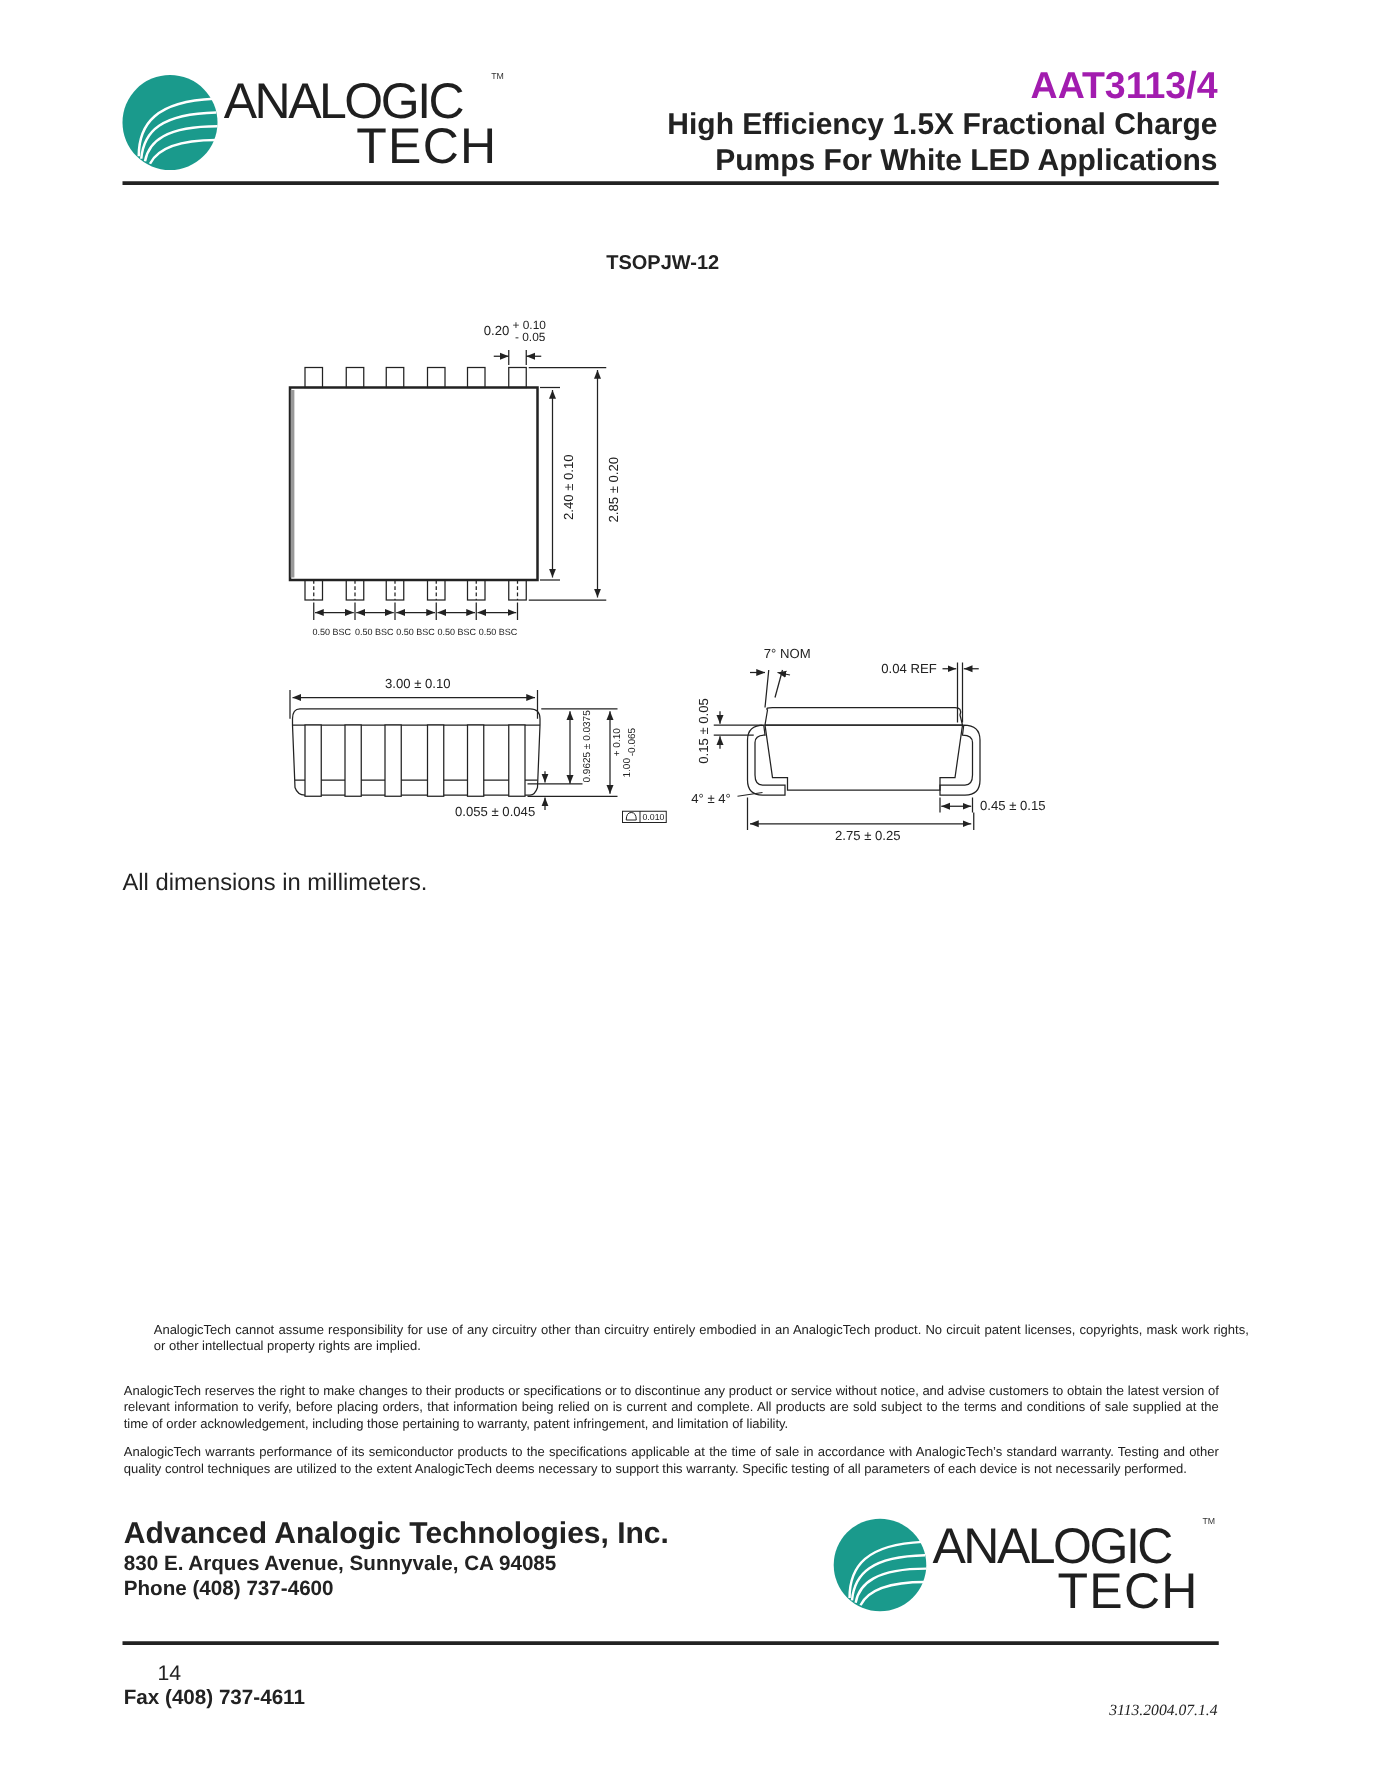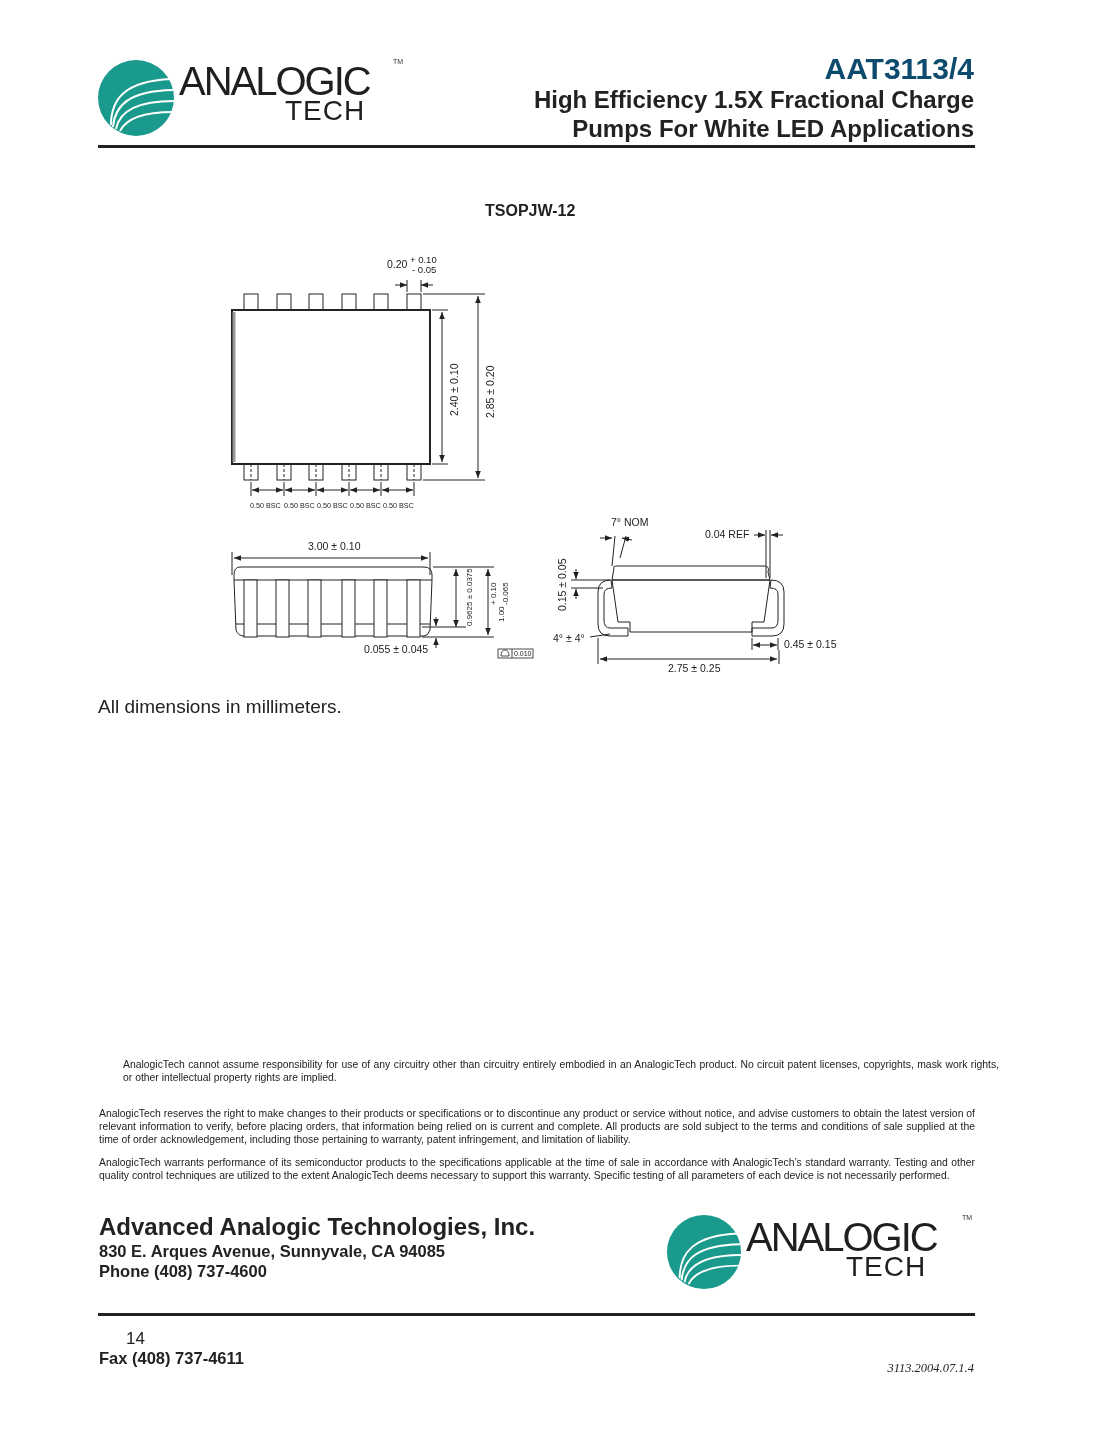--- a/index.html
+++ b/index.html
@@ -1,21 +1,21 @@
 <!DOCTYPE html>
 <html><head>
 <meta charset="utf-8">
 <style>
   html, body { margin:0; padding:0; background:#ffffff; }
   body { width:1105px; height:1430px; position:relative; overflow:hidden; font-family:"Liberation Sans", sans-serif; color:#222; }
   .abs { position:absolute; }
   .logo-text-1 { font-family:"Liberation Sans", sans-serif; font-size:40px; letter-spacing:-2px; color:#1f1f1f; line-height:1; }
-  .logo-text-2 { font-family:"Liberation Sans", sans-serif; font-size:28px; font-weight:300; color:#1f1f1f; line-height:1; letter-spacing:1px; }
+  .logo-text-2 { font-family:"Liberation Sans", sans-serif; font-size:40px; font-weight:300; color:#1f1f1f; line-height:1; letter-spacing:1px; }
   .tm { font-size:7px; color:#333; }
-  .part-no { font-weight:bold; font-size:30px; color:#0c4a6e; text-align:right; right:131px; top:54px; line-height:1; }
+  .part-no { font-weight:bold; font-size:30px; color:#a21caf; text-align:right; right:131px; top:54px; line-height:1; }
   .subtitle { font-weight:bold; font-size:24px; color:#222; text-align:right; right:131px; line-height:1.2; }
   .rule { background:#222; height:3px; }
   .pkg-title { font-weight:bold; font-size:16px; left:485px; top:202px; }
   .note { font-size:19px; left:98px; top:696px; }
   .legal { font-size:10.4px; line-height:13px; color:#222; text-align:justify; left:99px; width:876px; }
   .company { font-weight:bold; font-size:24px; left:99px; top:1213px; }
   .addr { font-weight:bold; font-size:16.5px; left:99px; line-height:20px; }
   .pageno { font-size:17px; left:99px; top:1329px;margin-left:27px; }
   .docid { font-family:"Liberation Serif", serif; font-style:italic; font-size:12.5px; right:131px; top:1333px;margin-top:28px; }
   svg text { font-family:"Liberation Sans", sans-serif; fill:#222; }

